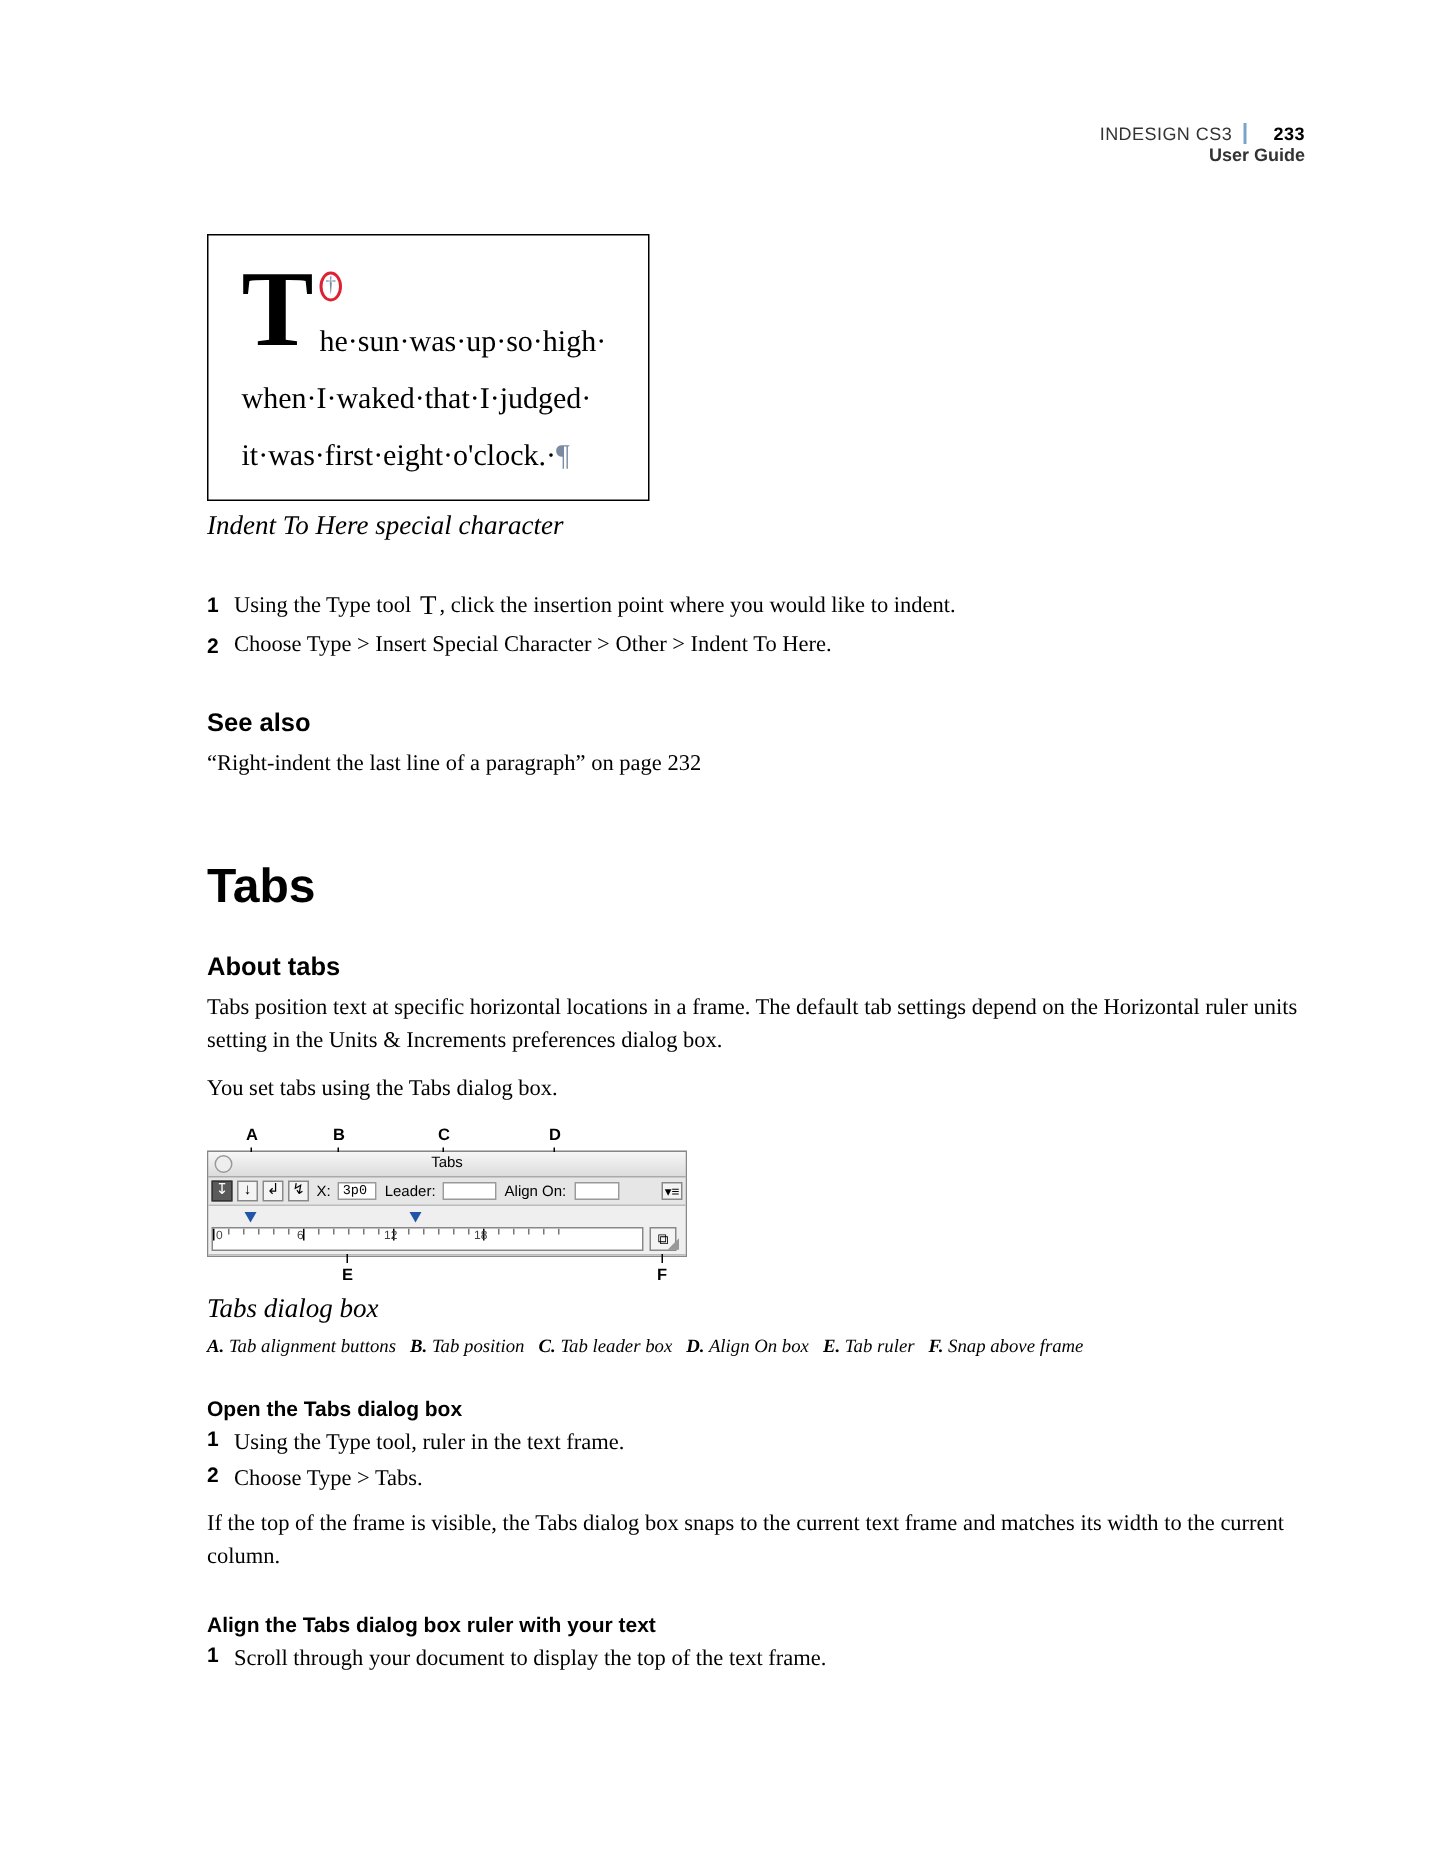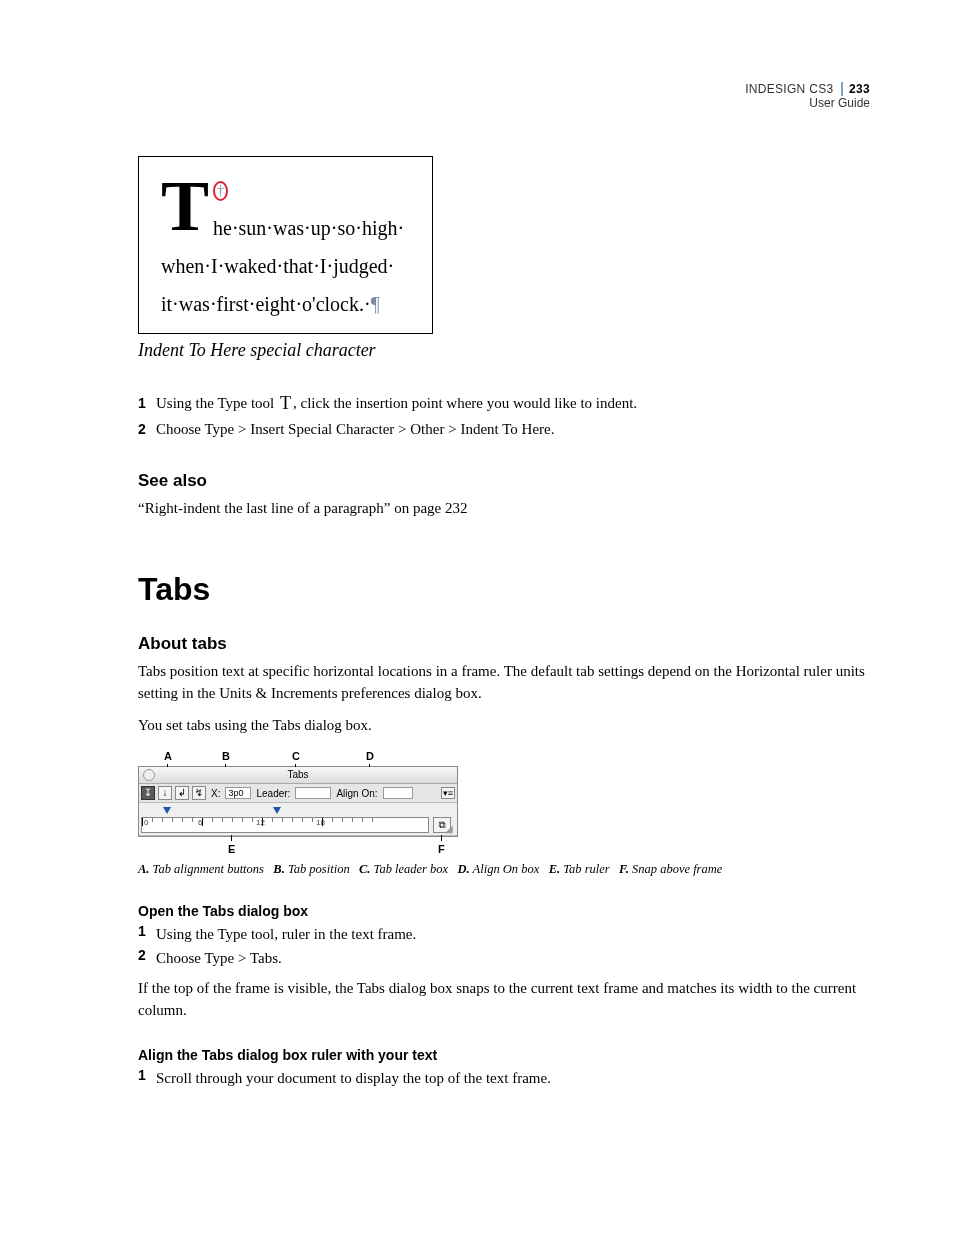--- a/index.html
+++ b/index.html
@@ -22,24 +22,24 @@
     position: absolute;
     top: 82px;
     right: 84px;
     text-align: right;
     font-family: "Myriad Pro", "Segoe UI", Arial, sans-serif;
     font-size: 12px;
     line-height: 14px;
     color: #333;
   }
   .running-head .line1 { letter-spacing: 0.3px; }
-  .running-head .line2 { font-weight: 400; }
+  .running-head .line2 { font-weight: 700; }
   .running-head .pnum {
     font-weight: 700;
-    padding-left: 6px;
+    padding-left: 18px;
     border-left: 2px solid #7aa3c9;
     margin-left: 4px;
     color: #000;
   }
   
   .col {
     position: absolute;
     left: 138px;
     width: 730px;
     top: 156px;
@@ -196,21 +196,21 @@
   .tab-btn.selected { background: #5a5a5a; color: #fff; border-color:#333; }
   .td-label { font-size: 10px; padding: 0 2px; }
   .td-input {
     border: 1px solid #999;
     background: #fff;
     height: 12px;
     font-size: 9px;
     padding: 0 2px;
     box-sizing: border-box;
   }
-  .td-input.x { width: 26px; }
+  .td-input.x { width: 26px; font-family: Liberation Mono, monospace; }
   .td-input.leader { width: 36px; }
   .td-input.align { width: 30px; }
   .td-menu {
     width: 14px; height: 12px;
     border: 1px solid #888;
     background: #f4f4f4;
     display: inline-flex; align-items:center; justify-content:center;
     font-size: 9px;
     box-sizing: border-box;
   }
@@ -392,20 +392,21 @@
           <span class="td-snap">⧉</span>
           <span class="td-resize">◢</span>
         </div>
       </div>
 
       <div class="callout-row" style="height:18px">
         <div class="callout-btm" style="left:90px"><span class="tick"></span><span>E</span></div>
         <div class="callout-btm" style="left:300px"><span class="tick"></span><span>F</span></div>
       </div>
 
+      <div class="fig-caption">Tabs dialog box</div>
       <div class="legend">
         <span class="lk">A.</span> <span>Tab alignment buttons</span> &nbsp;
         <span class="lk">B.</span> <span>Tab position</span> &nbsp;
         <span class="lk">C.</span> <span>Tab leader box</span> &nbsp;
         <span class="lk">D.</span> <span>Align On box</span> &nbsp;
         <span class="lk">E.</span> <span>Tab ruler</span> &nbsp;
         <span class="lk">F.</span> <span>Snap above frame</span>
       </div>
     </div>
 

